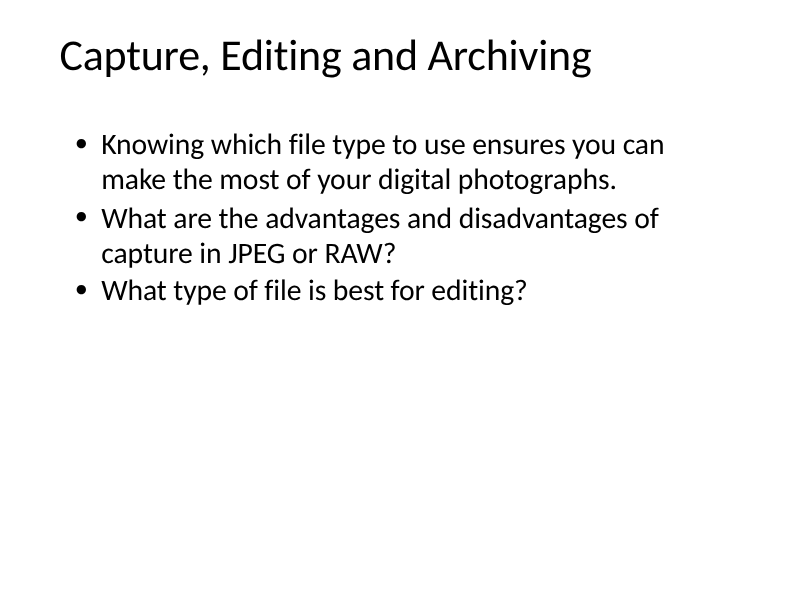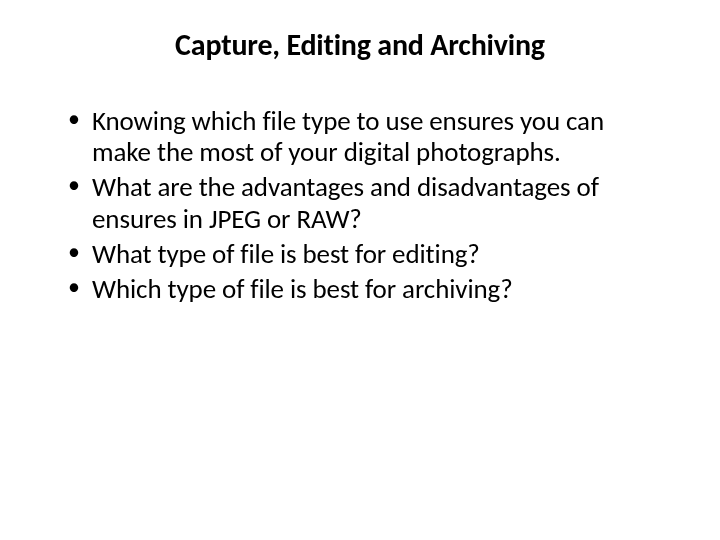--- a/index.html
+++ b/index.html
@@ -13,23 +13,23 @@
     overflow: hidden;
   }
   .slide {
     width: 720px;
     height: 540px;
     position: relative;
     box-sizing: border-box;
     padding: 28px 54px 0 54px;
   }
   .title {
-    font-size: 30px;
-    font-weight: 700;
-    text-align: center;
+    font-size: 40px;
+    font-weight: 400;
+    text-align: left;
     margin: 0 0 42px 0;
     line-height: 1.15;
     letter-spacing: -0.2px;
   }
   ul.bullets {
     list-style: none;
     margin: 0;
     padding: 0 0 0 14px;
   }
   ul.bullets li {
@@ -49,17 +49,16 @@
     font-size: 24px;
   }
 </style>
 </head>
 <body>
 
 <div class="slide">
   <h1 class="title">Capture, Editing and Archiving</h1>
   <ul class="bullets">
     <li>Knowing which file type to use ensures you can make the most of your digital photographs.</li>
-    <li>What are the advantages and disadvantages of ensures in JPEG or RAW?</li>
+    <li>What are the advantages and disadvantages of capture in JPEG or RAW?</li>
     <li>What type of file is best for editing?</li>
-    <li>Which type of file is best for archiving?</li>
   </ul>
 </div>
 
 </body></html>

